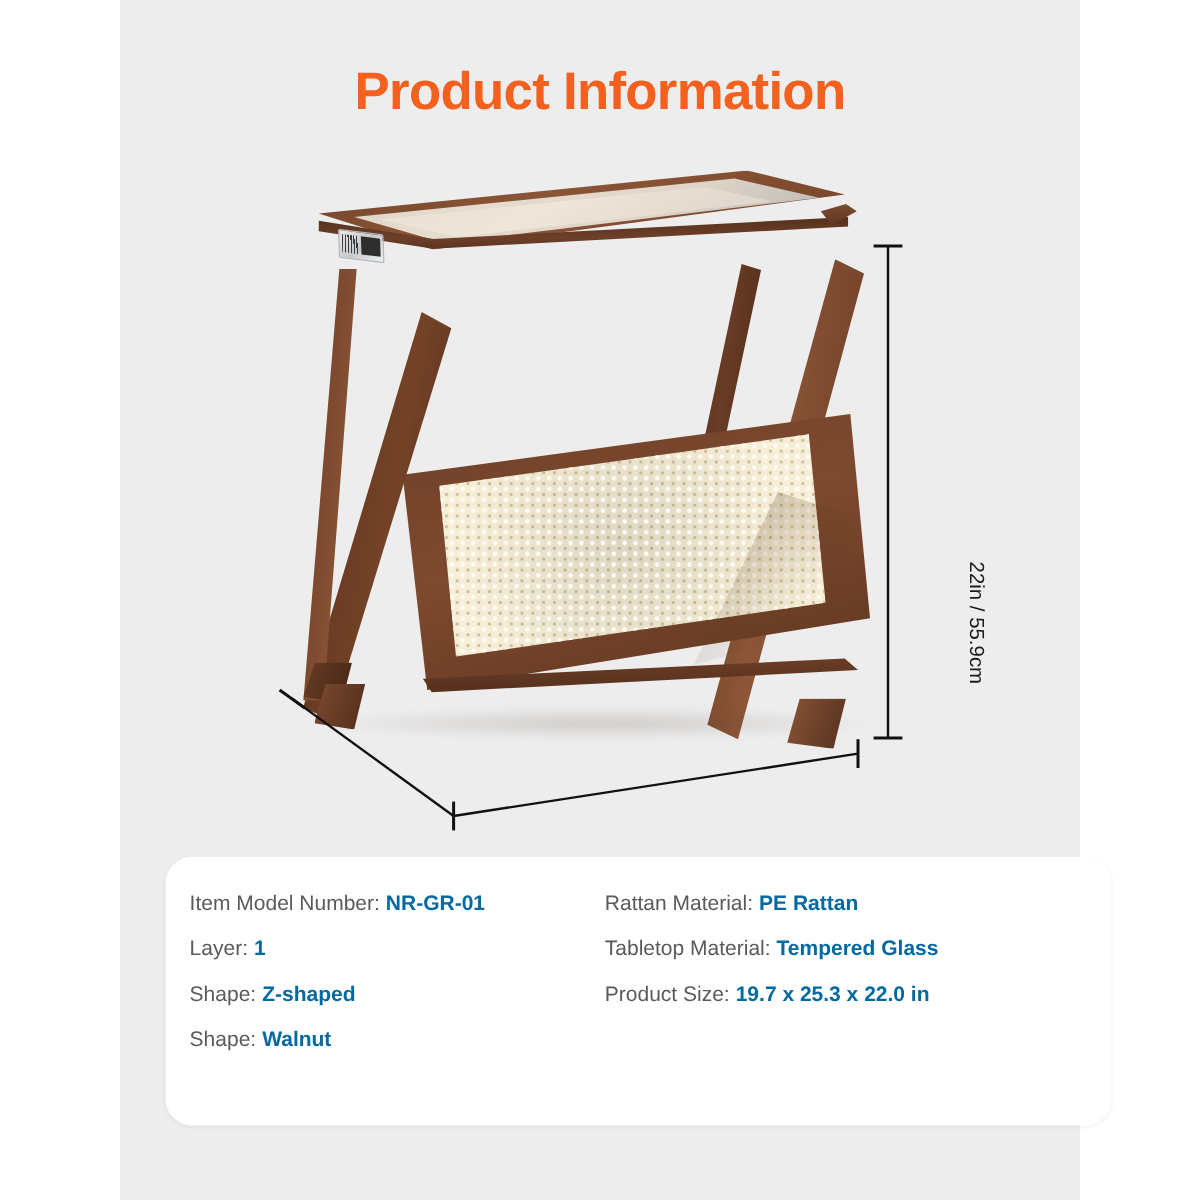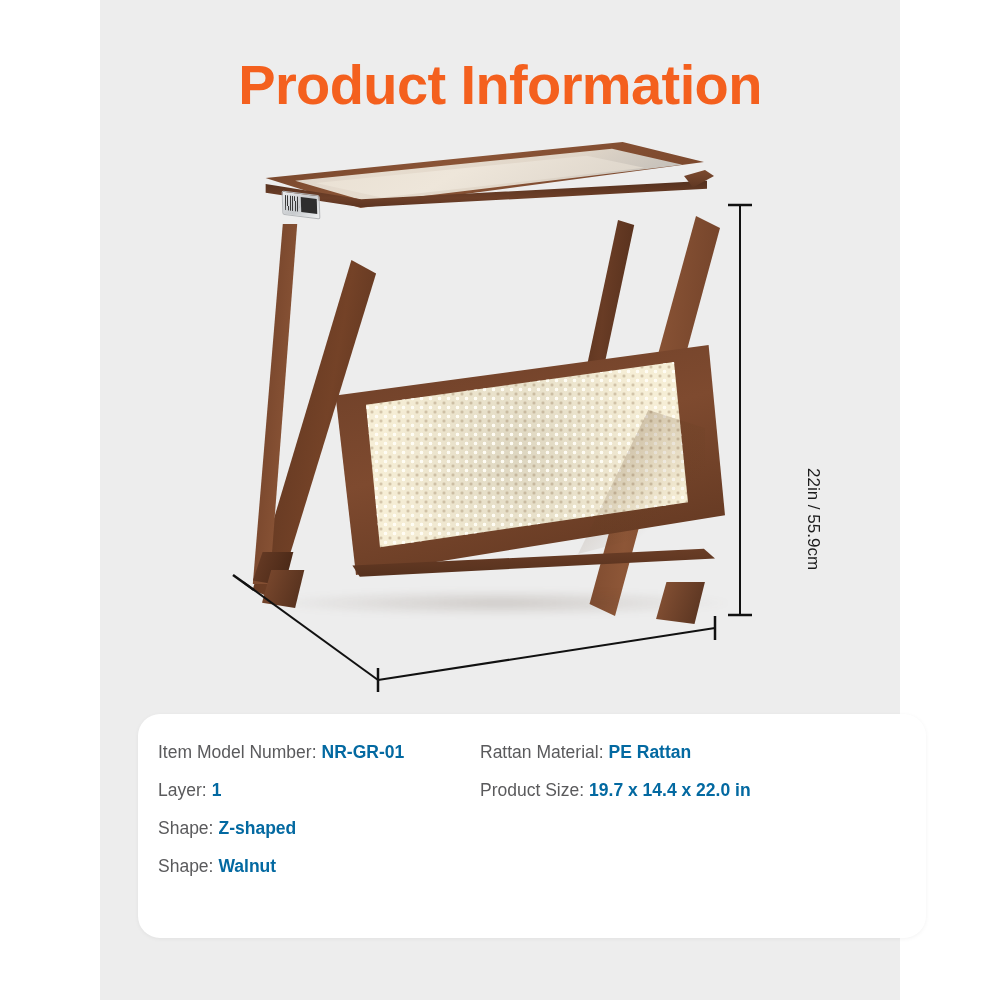--- a/index.html
+++ b/index.html
@@ -10,21 +10,21 @@
     position:relative;
   }
   #canvas{
     position:absolute;left:100px;top:0;width:800px;height:1000px;
     background:#ededed;
   }
   
   #title{
     position:absolute;left:0;top:52px;width:1000px;
     text-align:center;
-    font-size:56px;font-weight:bold;
+    font-size:44px;font-weight:bold;
     color:#F4601E;
     letter-spacing:-0.6px;
   }
   
   #stage{position:absolute;left:100px;top:120px;width:800px;height:580px;}
   .gt-shape{
     position:absolute;
     left:152px;top:22px;width:452px;height:100px;
     background:linear-gradient(160deg,#6e4027 0%,#8a5436 35%,#703f27 100%);
     clip-path:polygon(3% 36%, 82% 0%, 100% 20%, 24% 66%);
@@ -188,20 +188,21 @@
     transform-origin:left top;
   }
   
   #spec-card{
     position:absolute;left:138px;top:714px;width:788px;height:224px;
     background:#ffffff;border-radius:22px;
     box-shadow:0 1px 4px rgba(0,0,0,.05);
     display:flex;
     padding:14px 0 0 0;
     box-sizing:border-box;
+    gap:24px;
   }
   .spec-col{
     box-sizing:border-box;
     padding-top:14px;
   }
   .spec-col.left{width:330px;padding-left:20px;}
   .spec-col.right{width:394px;padding-left:12px;}
   .spec-row{
     display:flex;align-items:baseline;
     height:38px;
@@ -288,17 +289,21 @@
       <span class="spec-value">Walnut</span>
     </div>
   </div>
 
   <div class="spec-col right">
     <div class="spec-row">
       <span class="spec-label">Rattan Material:</span>
       <span class="spec-value">PE Rattan</span>
     </div>
     <div class="spec-row">
+      <span class="spec-label">Tabletop Material:</span>
+      <span class="spec-value">Tempered Glass</span>
+    </div>
+    <div class="spec-row">
       <span class="spec-label">Product Size:</span>
-      <span class="spec-value">19.7 x 14.4 x 22.0 in</span>
+      <span class="spec-value">19.7 x 25.3 x 22.0 in</span>
     </div>
   </div>
 </div>
 
 </body></html>

